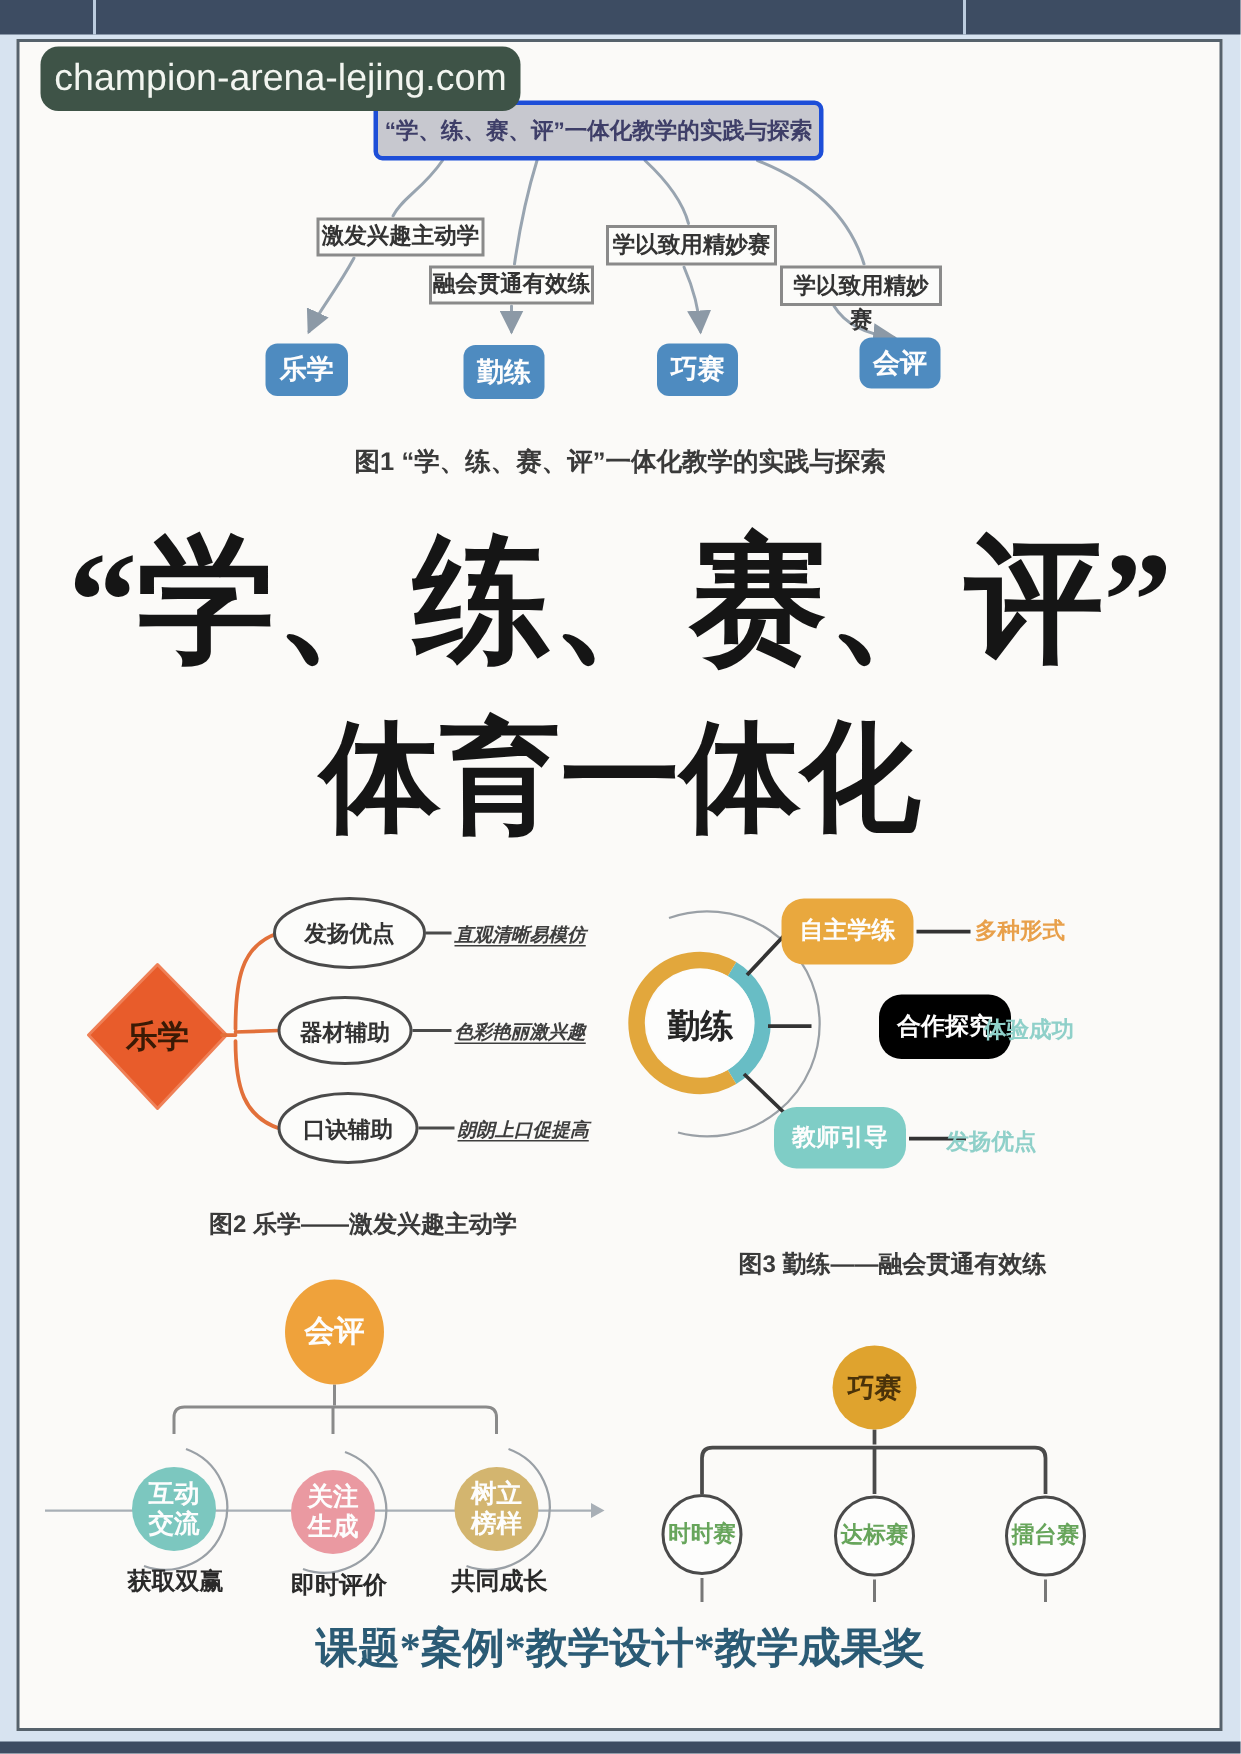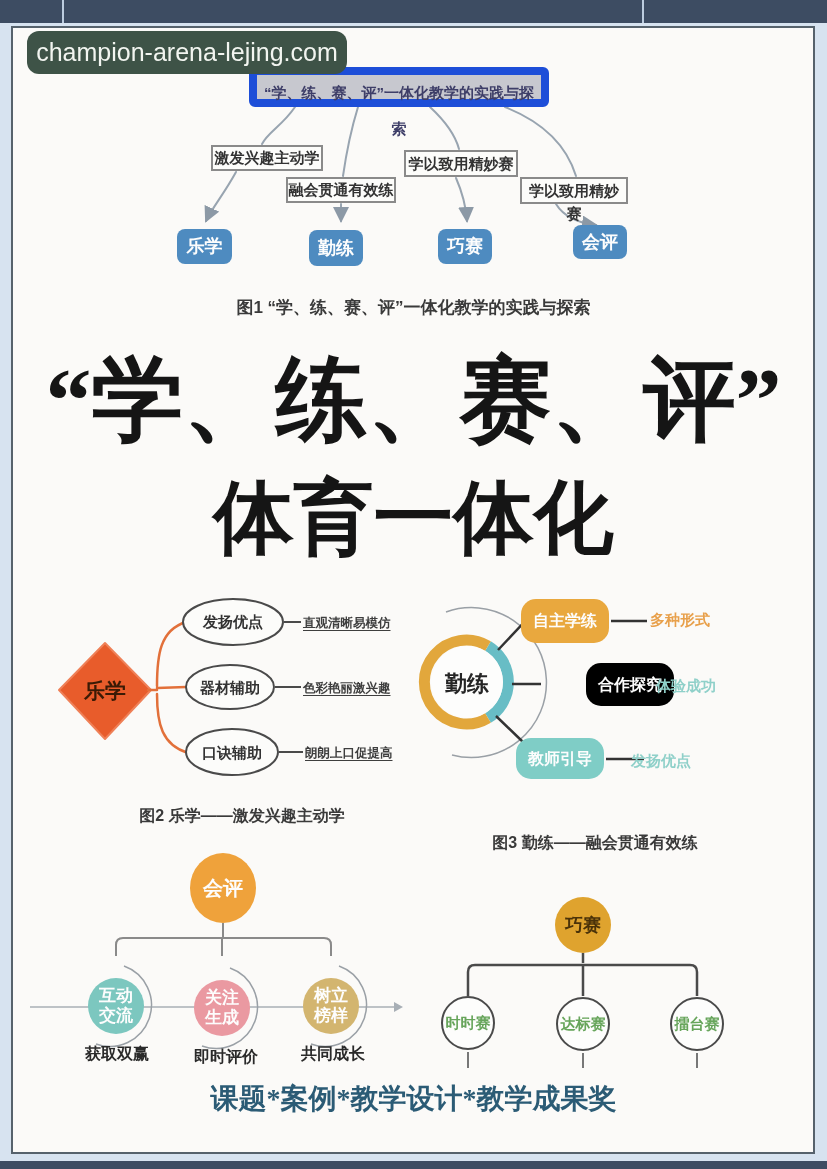--- a/index.html
+++ b/index.html
@@ -9,34 +9,34 @@
   .topbar{left:0;top:0;width:827px;height:23px;background:#3D4C62;z-index:1;}
   .topbar-line{top:0;width:2px;height:23px;background:#BCCCDE;z-index:2;}
   .bottombar{left:0;top:1161px;width:827px;height:8px;background:#3D4C62;z-index:1;}
   .page{left:11px;top:26px;width:800px;height:1124px;background:#FBFAF8;
         border:2px solid #56626C;z-index:1;}
   .badge{left:27px;top:31px;width:320px;height:43px;background:#3E5347;border-radius:12px;
          color:#F2F5F0;font-size:25px;line-height:43px;text-align:center;z-index:4;}
   svg.lines{left:0;top:0;width:827px;height:1169px;z-index:2;pointer-events:none;}
   .node{z-index:3;text-align:center;box-sizing:border-box;}
   .titlebox{left:249px;top:67px;width:300px;height:40px;background:#C7C8CF;
-            border:8px solid #1d4ed8;border-radius:6px;color:#3E3E68;
+            border:3px solid #1d4ed8;border-radius:6px;color:#3E3E68;
             font-weight:bold;font-size:15px;line-height:36px;}
   .midbox{background:#FCFCFA;border:2px solid #8A8A8A;color:#333;
           font-weight:bold;font-size:15px;}
   .bluebox{background:#4E8BC0;border-radius:8px;color:#FDFDFD;
            font-weight:bold;font-size:18px;}
   .cap{color:#3A3A3A;font-weight:bold;z-index:3;}
   .bigtitle1{left:0;top:338px;width:827px;text-align:center;font-family:"Liberation Serif",serif;
              font-weight:bold;font-size:92px;line-height:1.35;color:#151515;z-index:3;}
   .bigtitle2{left:0;top:470px;width:827px;text-align:center;
              font-weight:900;font-size:80px;line-height:1.2;color:#151515;z-index:3;}
   .ovaltext{font-weight:bold;font-size:15px;color:#333;z-index:3;}
   .note2{font-weight:bold;font-size:12.5px;color:#3E3E3E;text-decoration:underline;
-         text-underline-offset:3px;z-index:3;}
+         text-underline-offset:3px;z-index:3;font-style:italic;}
   .pill{border-radius:15px;color:#FDFDFD;font-weight:bold;font-size:16px;z-index:3;}
   .note3{font-weight:bold;font-size:15px;z-index:3;}
   .circle{border-radius:50%;color:#FDFDFD;font-weight:bold;z-index:3;}
   .smallcap{font-weight:bold;font-size:16px;color:#2A2A2A;text-align:center;z-index:3;}
   .footer{left:0;top:1080px;width:827px;text-align:center;font-family:"Liberation Serif",serif;
           font-weight:bold;font-size:28px;color:#2B5B75;z-index:3;}
 </style>
 </head>
 <body>
 

